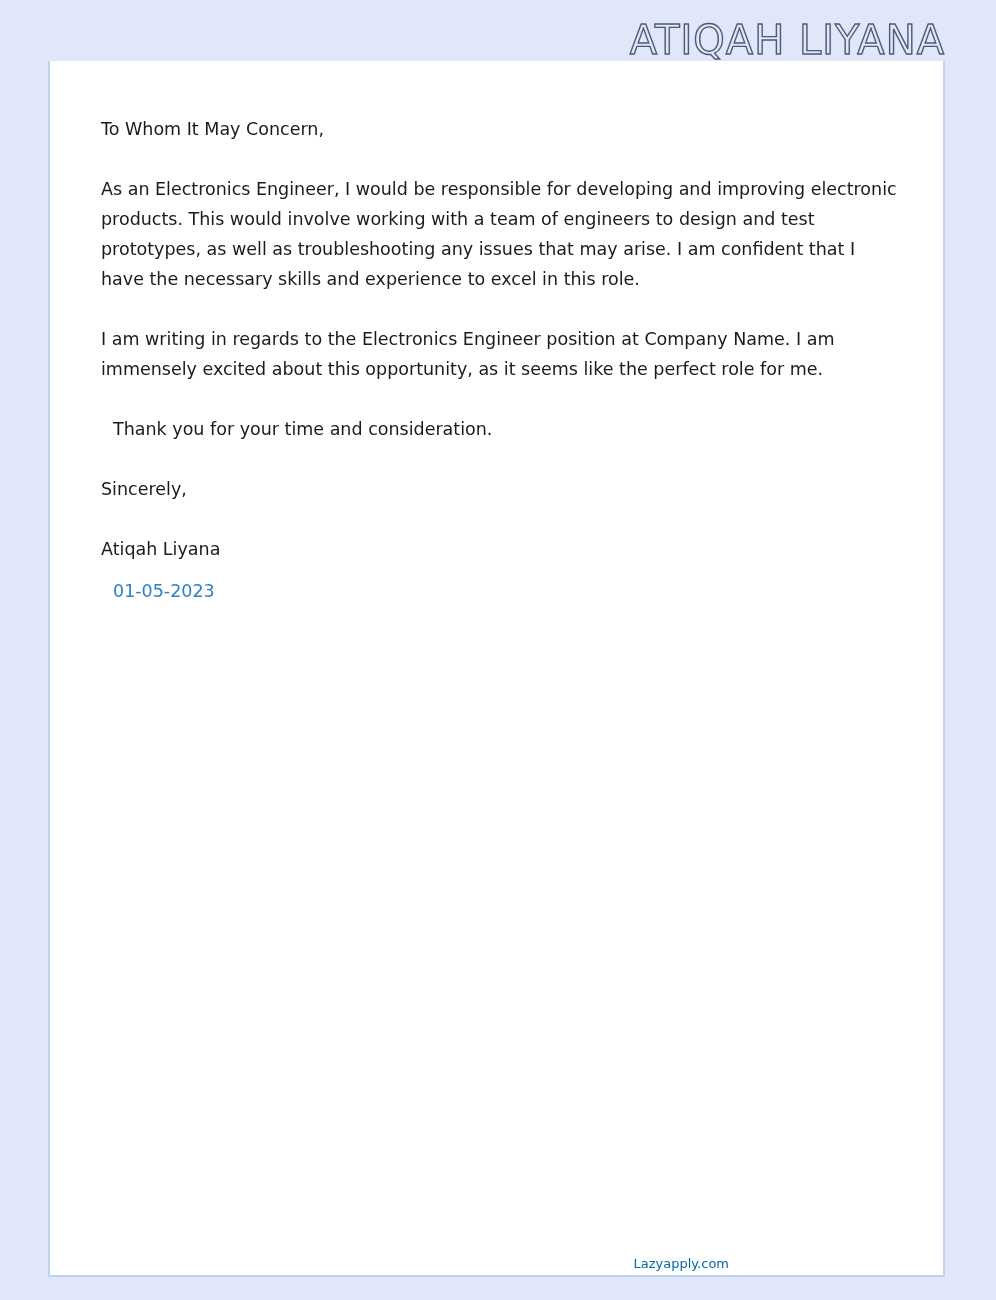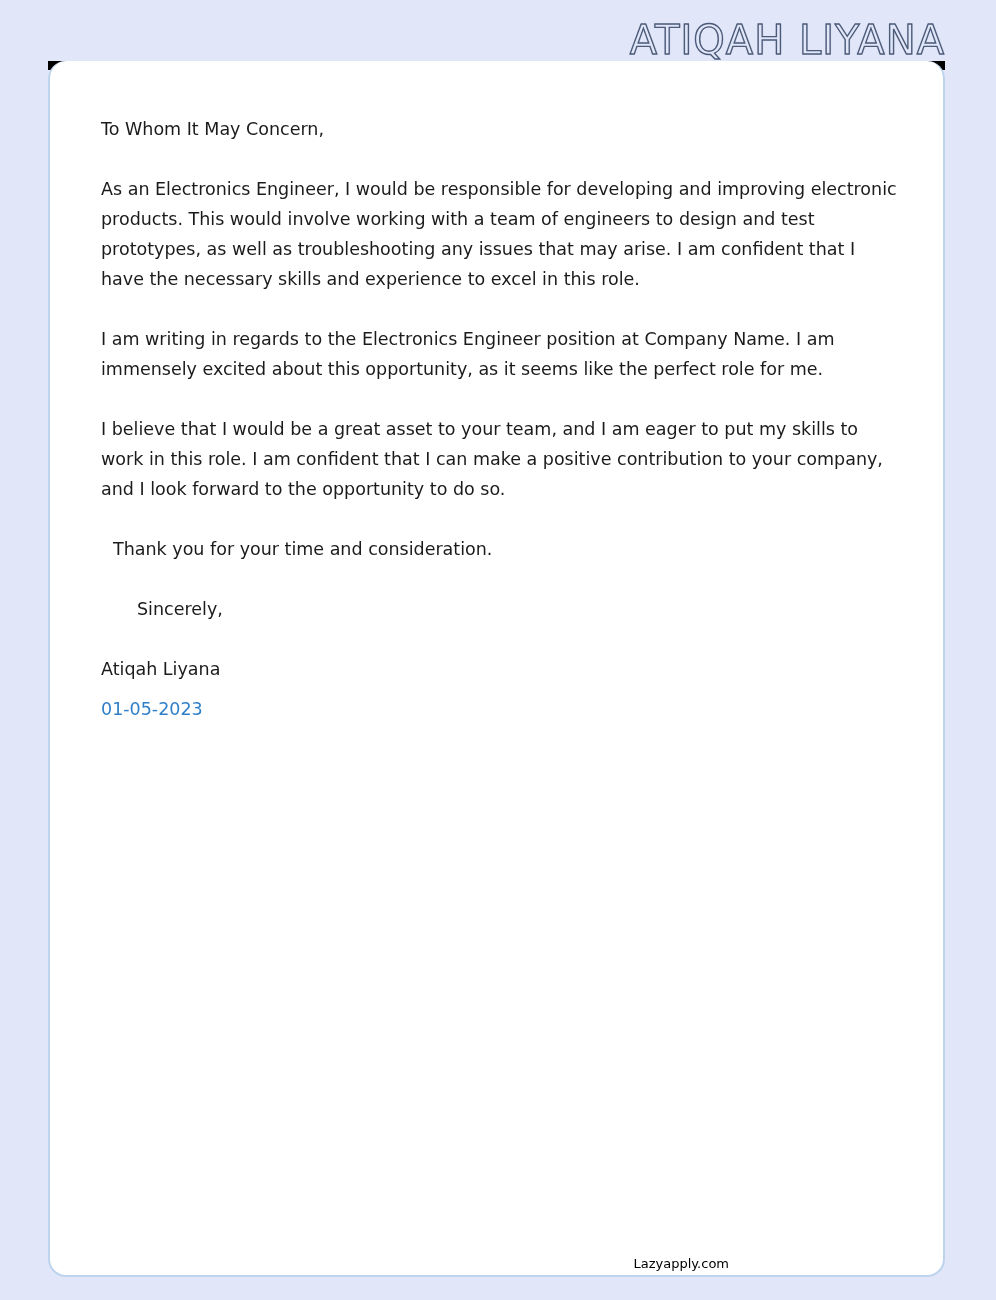--- a/index.html
+++ b/index.html
@@ -67,21 +67,20 @@
     position: absolute;
     left: 48px;
     top: 45px;
     width: 897px;
     height: 1216px;
     background: #ffffff;
     border-left: 2px solid #bed3ee;
     border-right: 2px solid #bed3ee;
     border-bottom: 2px solid #bed3ee;
     box-sizing: border-box;
-    border-radius: 18px;
   }
   #top-rule {
     position: absolute;
     left: 48px;
     top: 45px;
     width: 897px;
     height: 9px;
     background: #000000;
   }
 
@@ -99,44 +98,43 @@
   .letter-paragraph {
     margin: 0 0 30px 0;
     white-space: pre-wrap;
   }
   .letter-paragraph.tight {
     margin-bottom: 30px;
     margin-left: 12px;
   }
   .letter-paragraph.signoff {
     margin-bottom: 30px;
-    margin-left: 36px;
   }
   .letter-paragraph.signature-name {
     margin-bottom: 10px;
   }
   #letter-date {
-    margin: 0;
+    margin: 12px;
     color: #2e7fc8;
     font-size: 17.5px;
     line-height: 30px;
   }
 
   
   #sheet-footer {
     position: absolute;
     left: 48px;
     top: 1240px;
     width: 729px;
     text-align: right;
     padding-right: 48px;
     box-sizing: border-box;
     font-family: "DejaVu Sans", sans-serif;
     font-size: 13px;
-    color: #000000;
+    color: #0369a1;
   }
 </style>
 </head>
 <body>
 
 <div id="page-frame">
 
   <div id="masthead">
     <div id="header-name">ATIQAH LIYANA</div>
   </div>
@@ -147,21 +145,20 @@
 
     <div id="letter-body">
 
       <p class="letter-paragraph">To Whom It May Concern,</p>
 
       <p class="letter-paragraph">As an Electronics Engineer, I would be responsible for developing and improving electronic products. This would involve working with a team of engineers to design and test prototypes, as well as troubleshooting any issues that may arise. I am confident that I have the necessary skills and experience to excel in this role.</p>
 
       <p class="letter-paragraph">I am writing in regards to the Electronics Engineer position at Company Name. I am immensely excited about this opportunity, as it seems like the perfect role for me.</p>
 
 
-      <p class="letter-paragraph">I believe that I would be a great asset to your team, and I am eager to put my skills to work in this role. I am confident that I can make a positive contribution to your company, and I look forward to the opportunity to do so.</p>
 
       <p class="letter-paragraph tight">Thank you for your time and consideration.</p>
 
       <p class="letter-paragraph signoff">Sincerely,</p>
 
       <p class="letter-paragraph signature-name">Atiqah Liyana</p>
 
       <p id="letter-date">01-05-2023</p>
 
     </div>

